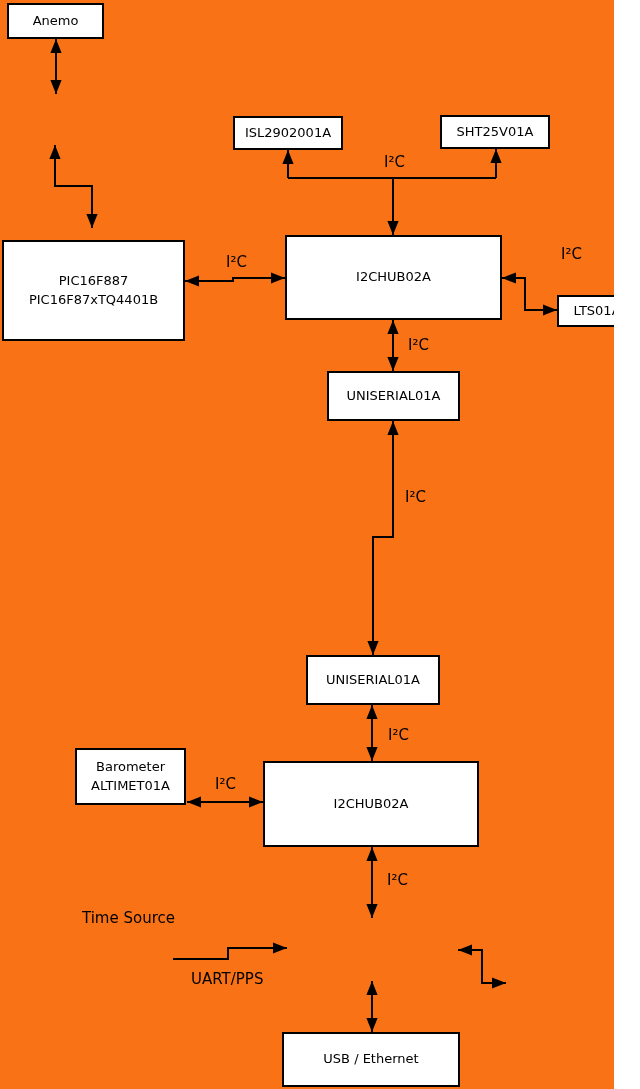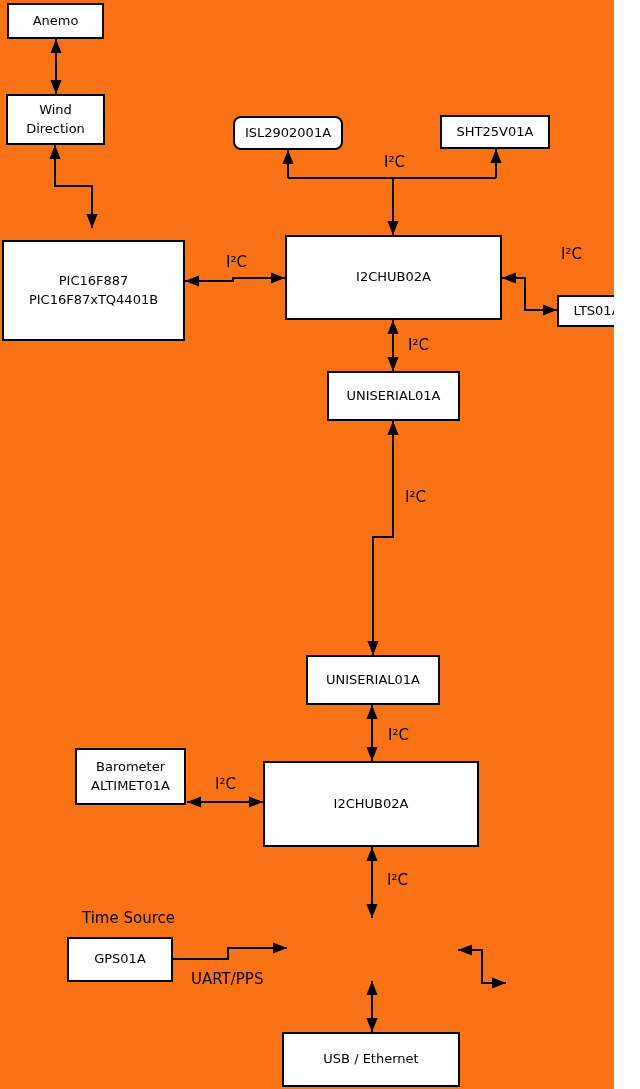--- a/index.html
+++ b/index.html
@@ -45,21 +45,21 @@
   .float-label {
     position: absolute;
     font-size: 15px;
     white-space: nowrap;
   }
 
   
   #n-anemo   { left: 7px;   top: 3px;    width: 97px;  height: 36px; }
   #n-wind    { left: 6px;   top: 94px;   width: 99px;  height: 51px; }
   #n-pic     { left: 2px;   top: 240px;  width: 183px; height: 101px; }
-  #n-isl     { left: 233px; top: 116px;  width: 110px; height: 34px; border-radius: 8px; }
+  #n-isl     { left: 233px; top: 116px;  width: 110px; height: 34px; }
   #n-sht     { left: 440px; top: 115px;  width: 110px; height: 34px; }
   #n-hub1    { left: 285px; top: 235px;  width: 217px; height: 85px; }
   #n-lts     { left: 557px; top: 295px;  width: 80px;  height: 32px; }
   #n-uni1    { left: 327px; top: 371px;  width: 133px; height: 50px; }
   #n-uni2    { left: 306px; top: 655px;  width: 134px; height: 50px; }
   #n-hub2    { left: 263px; top: 761px;  width: 216px; height: 86px; }
   #n-baro    { left: 75px;  top: 748px;  width: 111px; height: 57px; }
   #n-armpc   { left: 287px; top: 918px;  width: 171px; height: 63px; }
   #n-gps     { left: 67px;  top: 937px;  width: 106px; height: 45px; }
   #n-sdcard  { left: 506px; top: 959px;  width: 107px; height: 48px; }
@@ -116,24 +116,20 @@
 
     <path class="wire" d="M458 950 L482 950 L482 983 L506 983" marker-start="url(#ah)" marker-end="url(#ah)"></path>
 
     <path class="wire" d="M372 981 L372 1032" marker-start="url(#ah)" marker-end="url(#ah)"></path>
   </svg>
 
   <div class="node" id="n-anemo">
     <span>Anemo</span>
   </div>
 
-  <div class="node" id="n-wind">
-    <span>Wind</span>
-    <span>Direction</span>
-  </div>
 
   <div class="node" id="n-pic">
     <span>PIC16F887</span>
     <span>PIC16F87xTQ4401B</span>
   </div>
 
   <div class="node" id="n-isl">
     <span>ISL2902001A</span>
   </div>
 
@@ -160,23 +156,20 @@
   <div class="node" id="n-hub2">
     <span>I2CHUB02A</span>
   </div>
 
   <div class="node" id="n-baro">
     <span>Barometer</span>
     <span>ALTIMET01A</span>
   </div>
 
 
-  <div class="node" id="n-gps">
-    <span>GPS01A</span>
-  </div>
 
 
   <div class="node" id="n-usb">
     <span>USB / Ethernet</span>
   </div>
 
   <span class="float-label" id="l-i2c-pic">I²C</span>
   <span class="float-label" id="l-i2c-sensors">I²C</span>
   <span class="float-label" id="l-i2c-lts">I²C</span>
   <span class="float-label" id="l-i2c-hub-uni">I²C</span>

